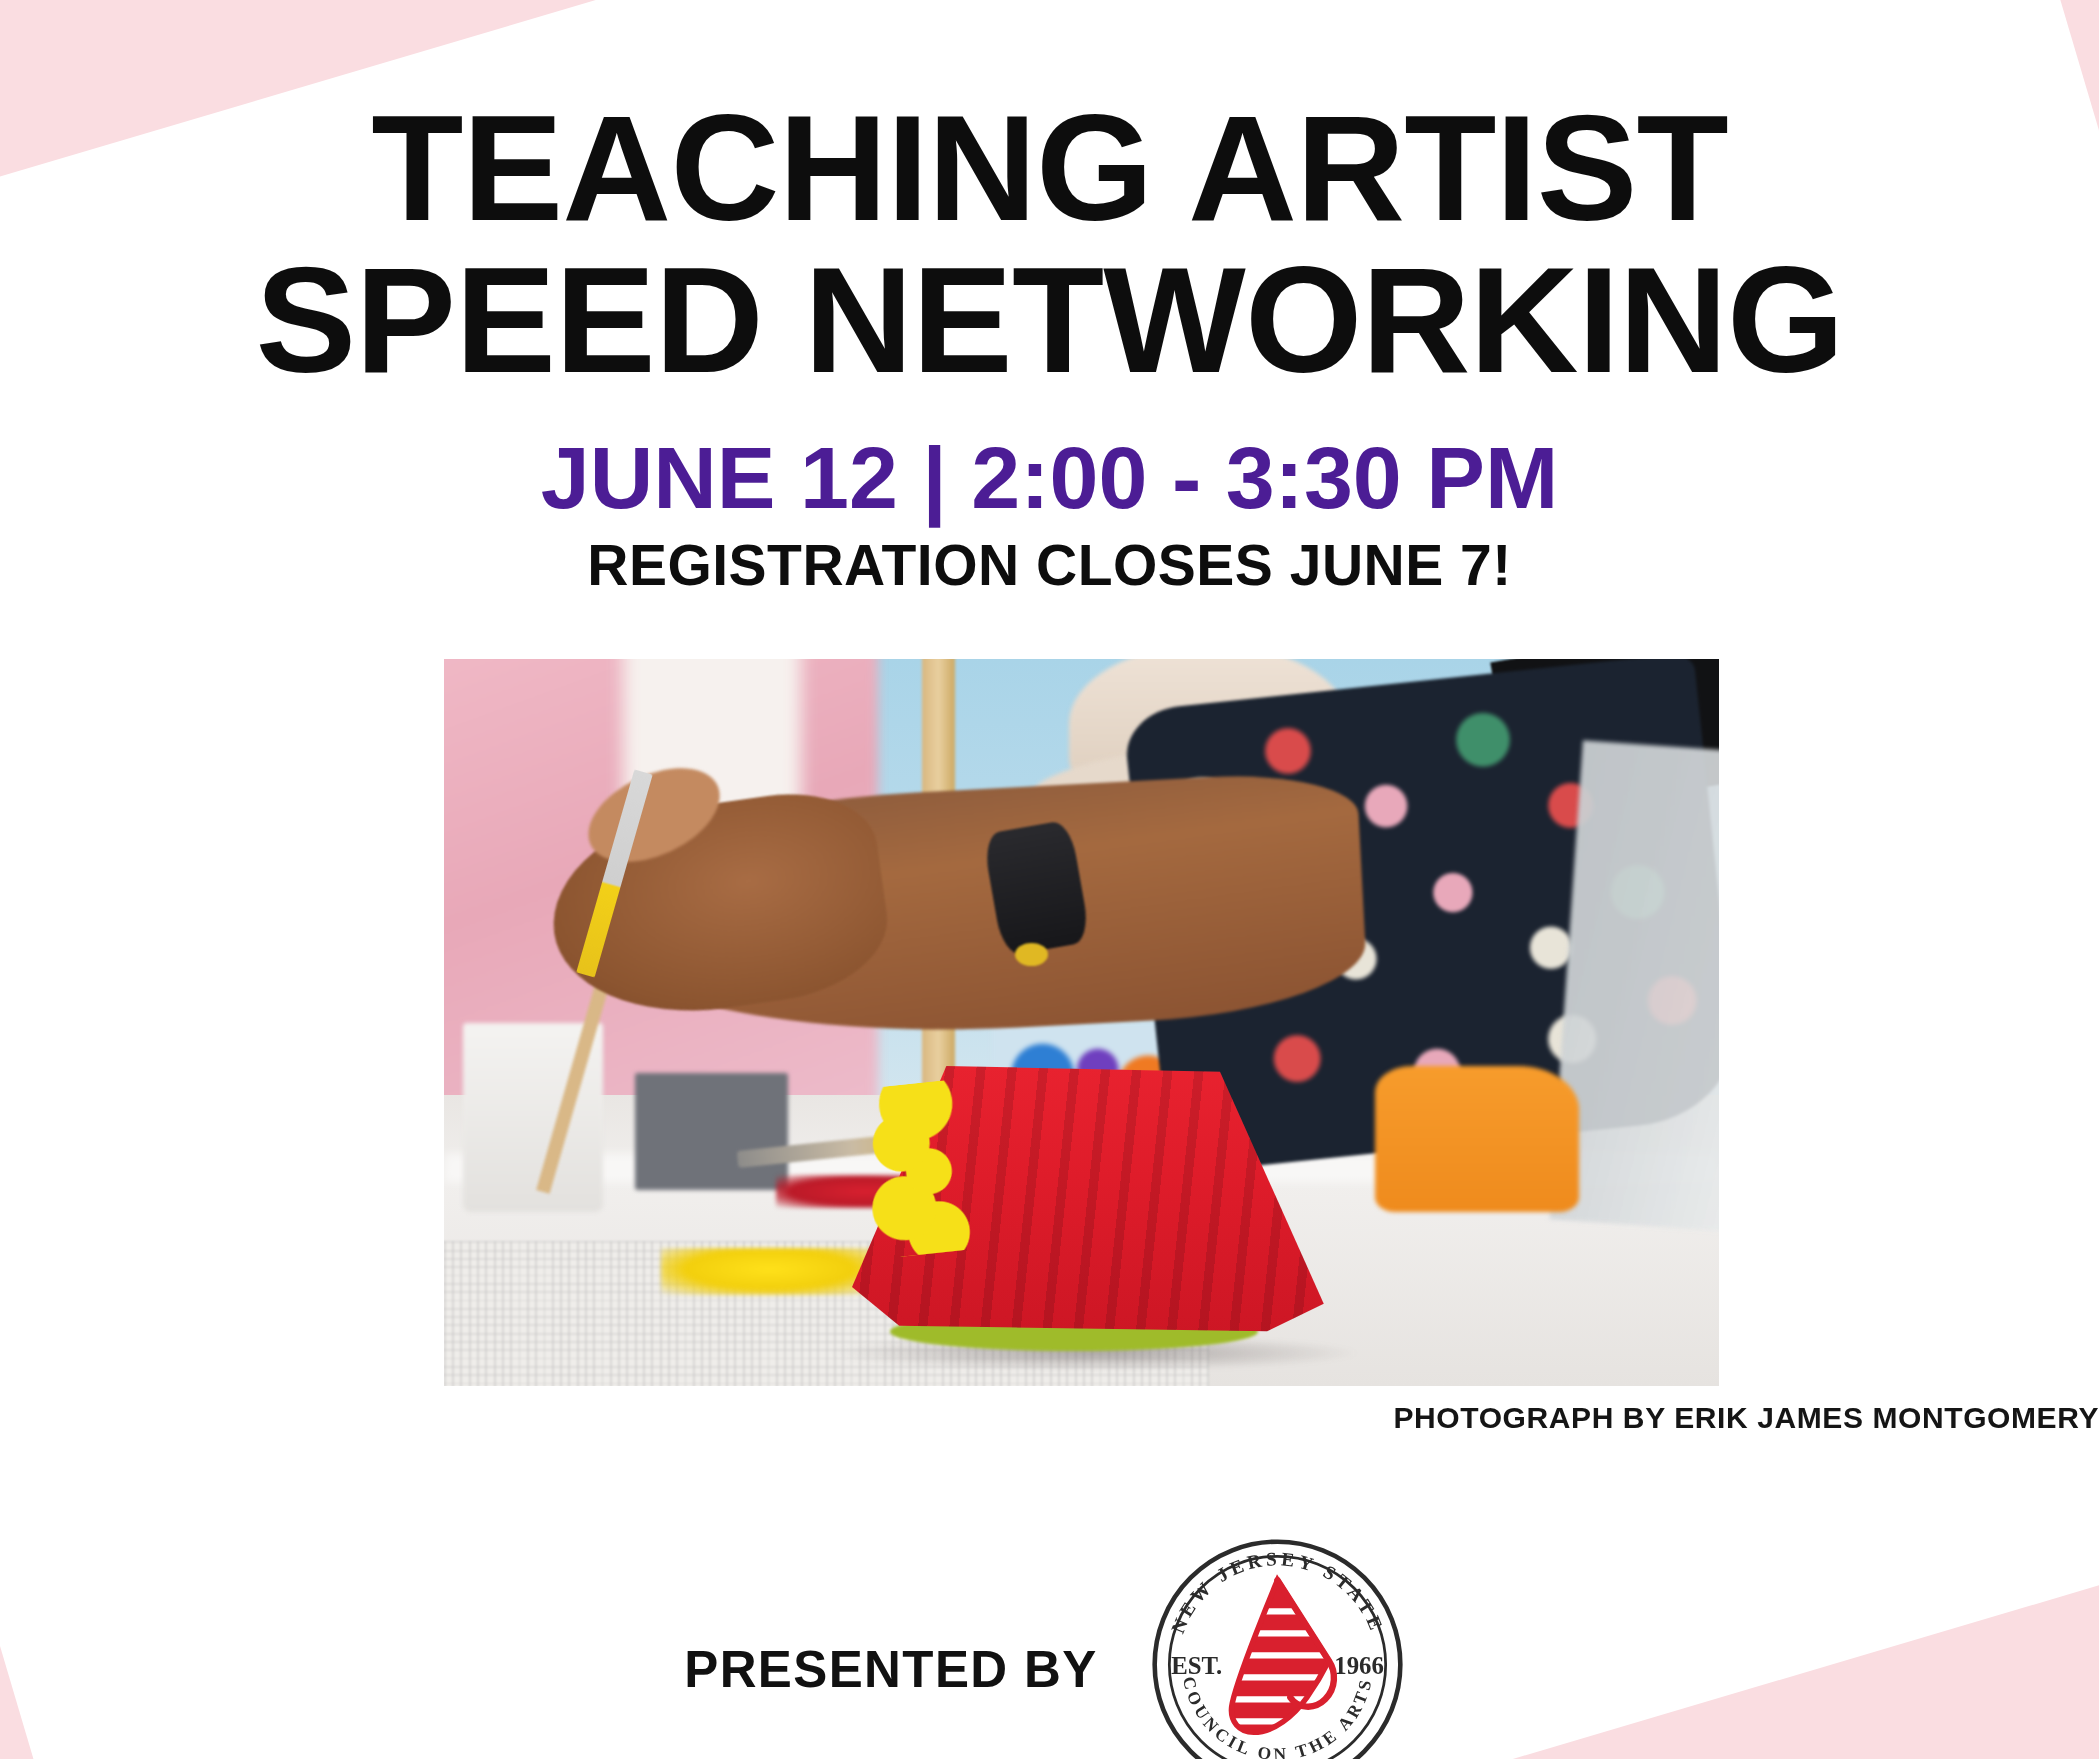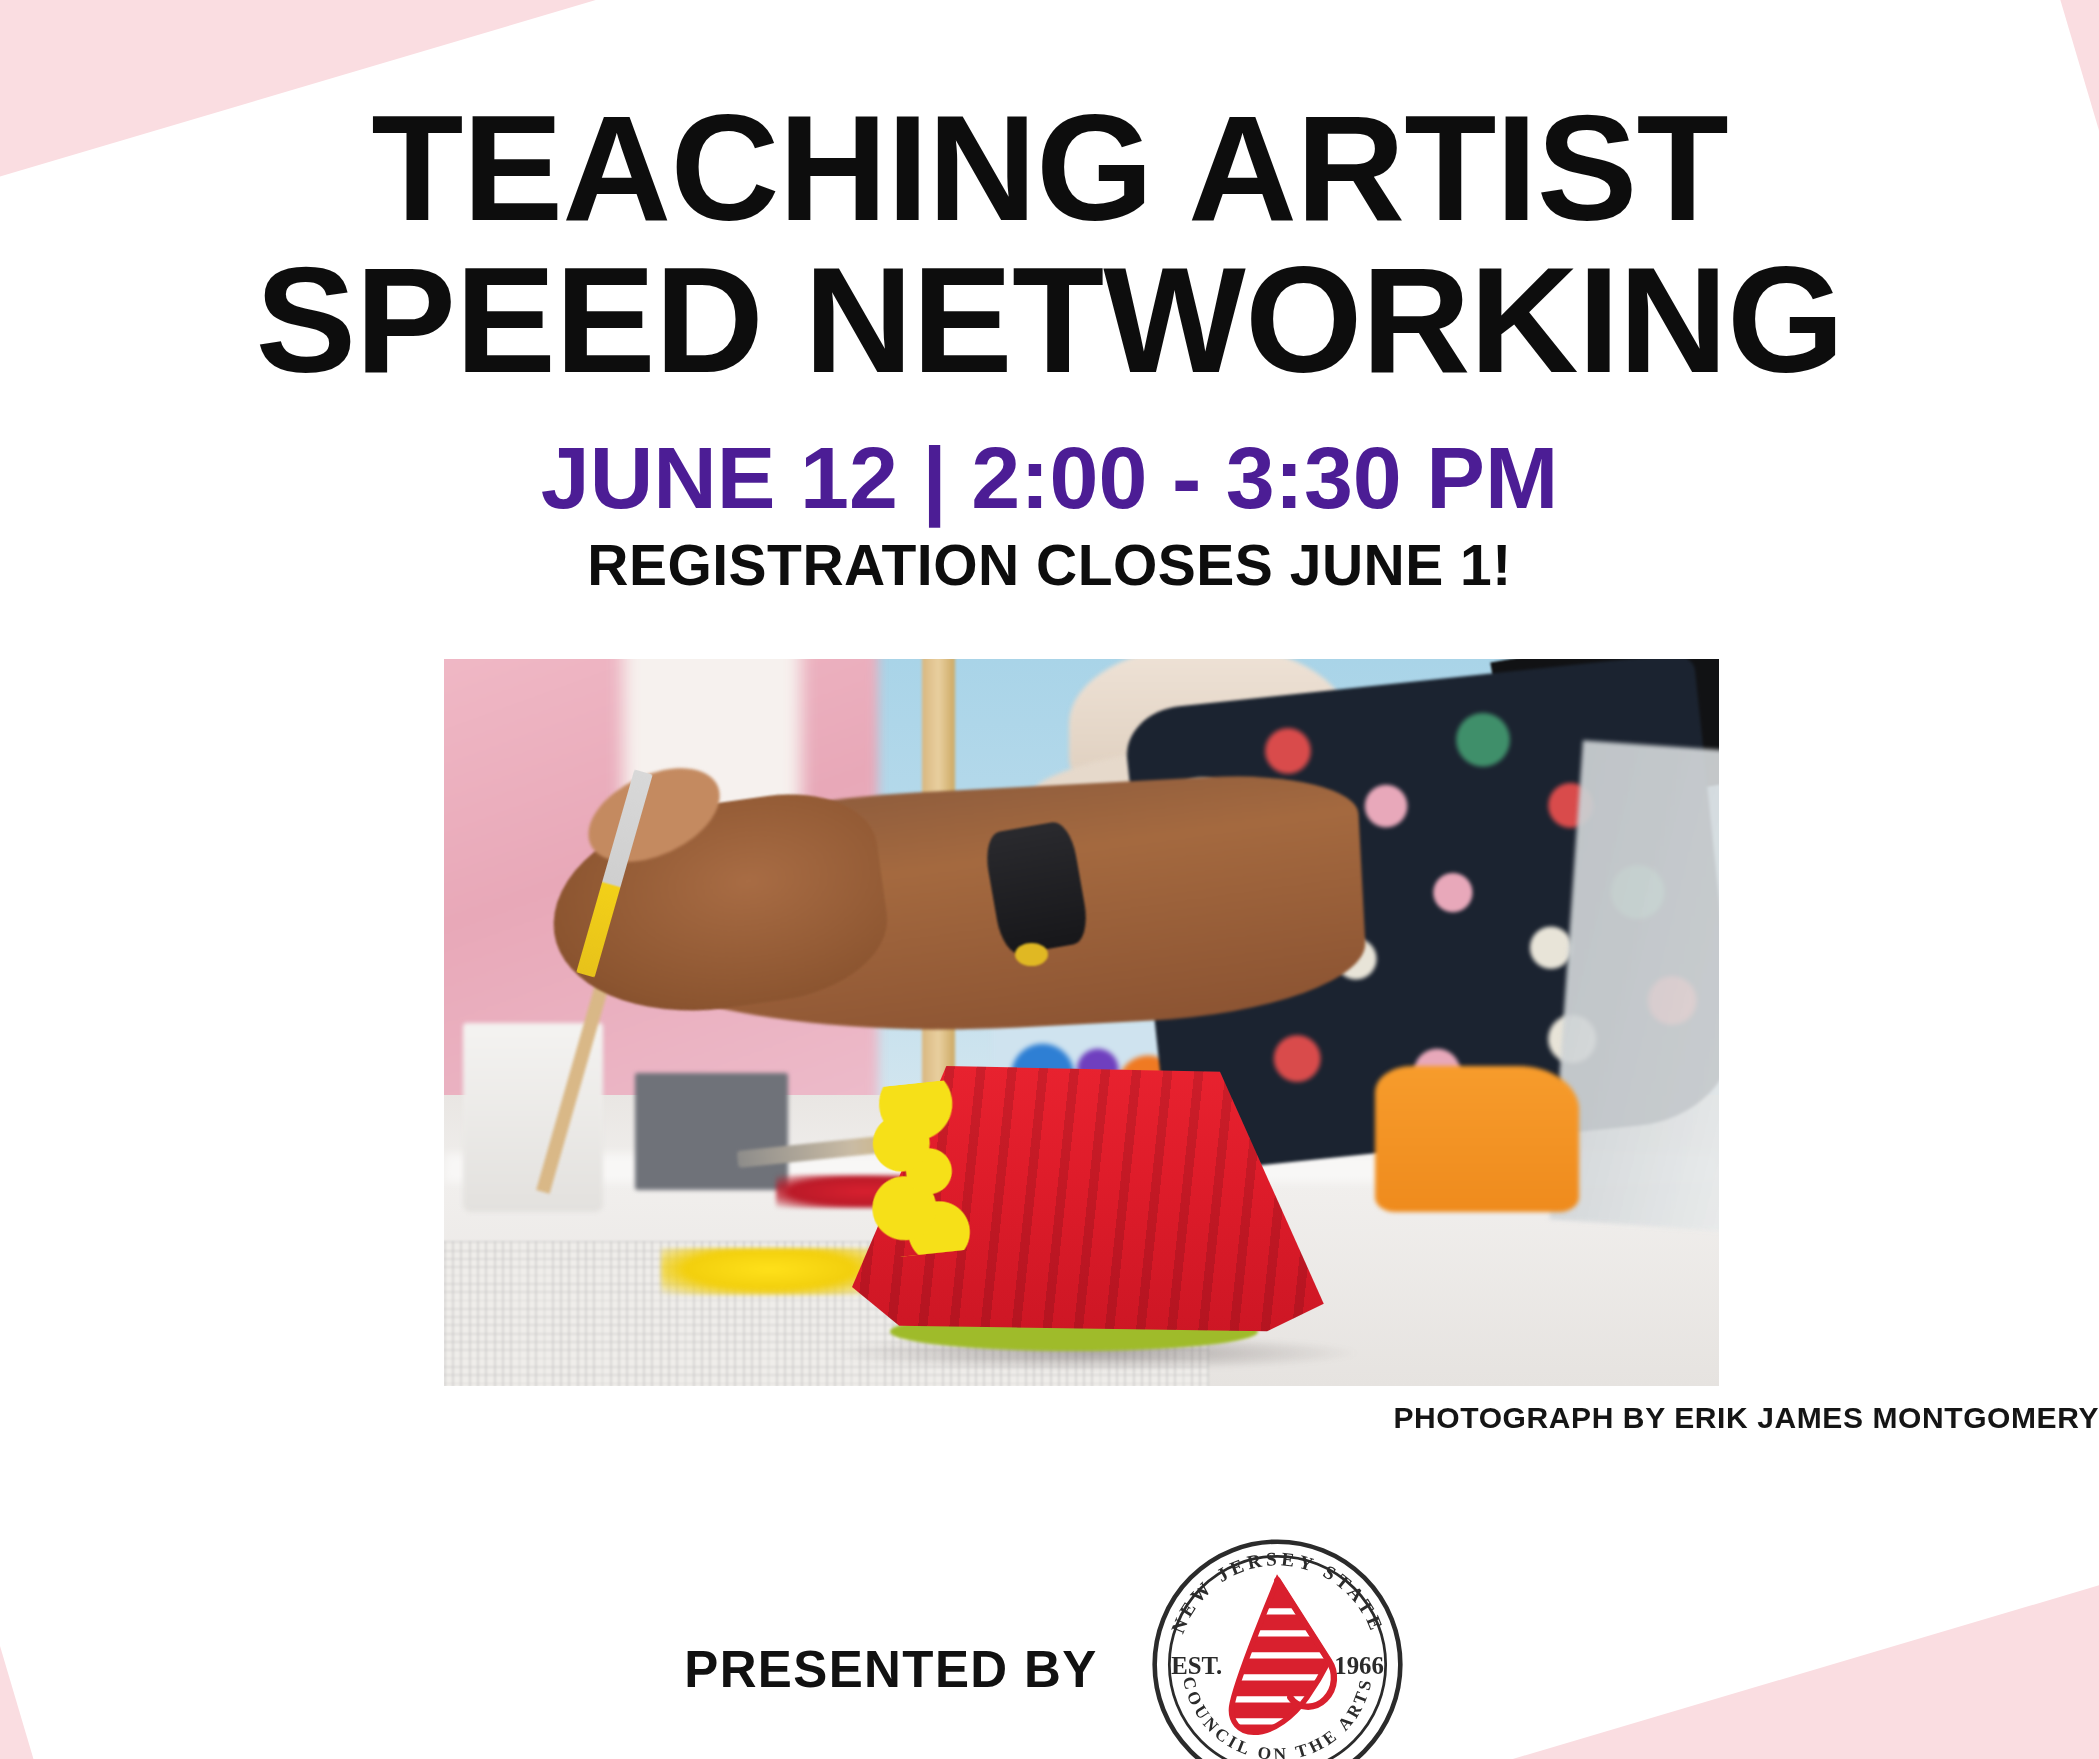--- a/index.html
+++ b/index.html
@@ -365,21 +365,21 @@
 <div id="poster">
 
   <div id="card"></div>
 
   <div id="content">
 
     <div class="title-block">
       <div class="title-line l1">TEACHING ARTIST</div>
       <div class="title-line l2">SPEED NETWORKING</div>
       <div class="date-line">JUNE 12 | 2:00 - 3:30 PM</div>
-      <div class="reg-line">REGISTRATION CLOSES JUNE 1!</div>
+      <div class="reg-line">REGISTRATION CLOSES JUNE 7!</div>
     </div>
 
     <div id="photo-wrap">
       <div id="photo">
         <div class="ph-wall-blue"></div>
         <div class="ph-pink-panel"></div>
         <div class="ph-pink-panel2"></div>
         <div class="ph-wood"></div>
         <div class="ph-artwork"></div>
 

